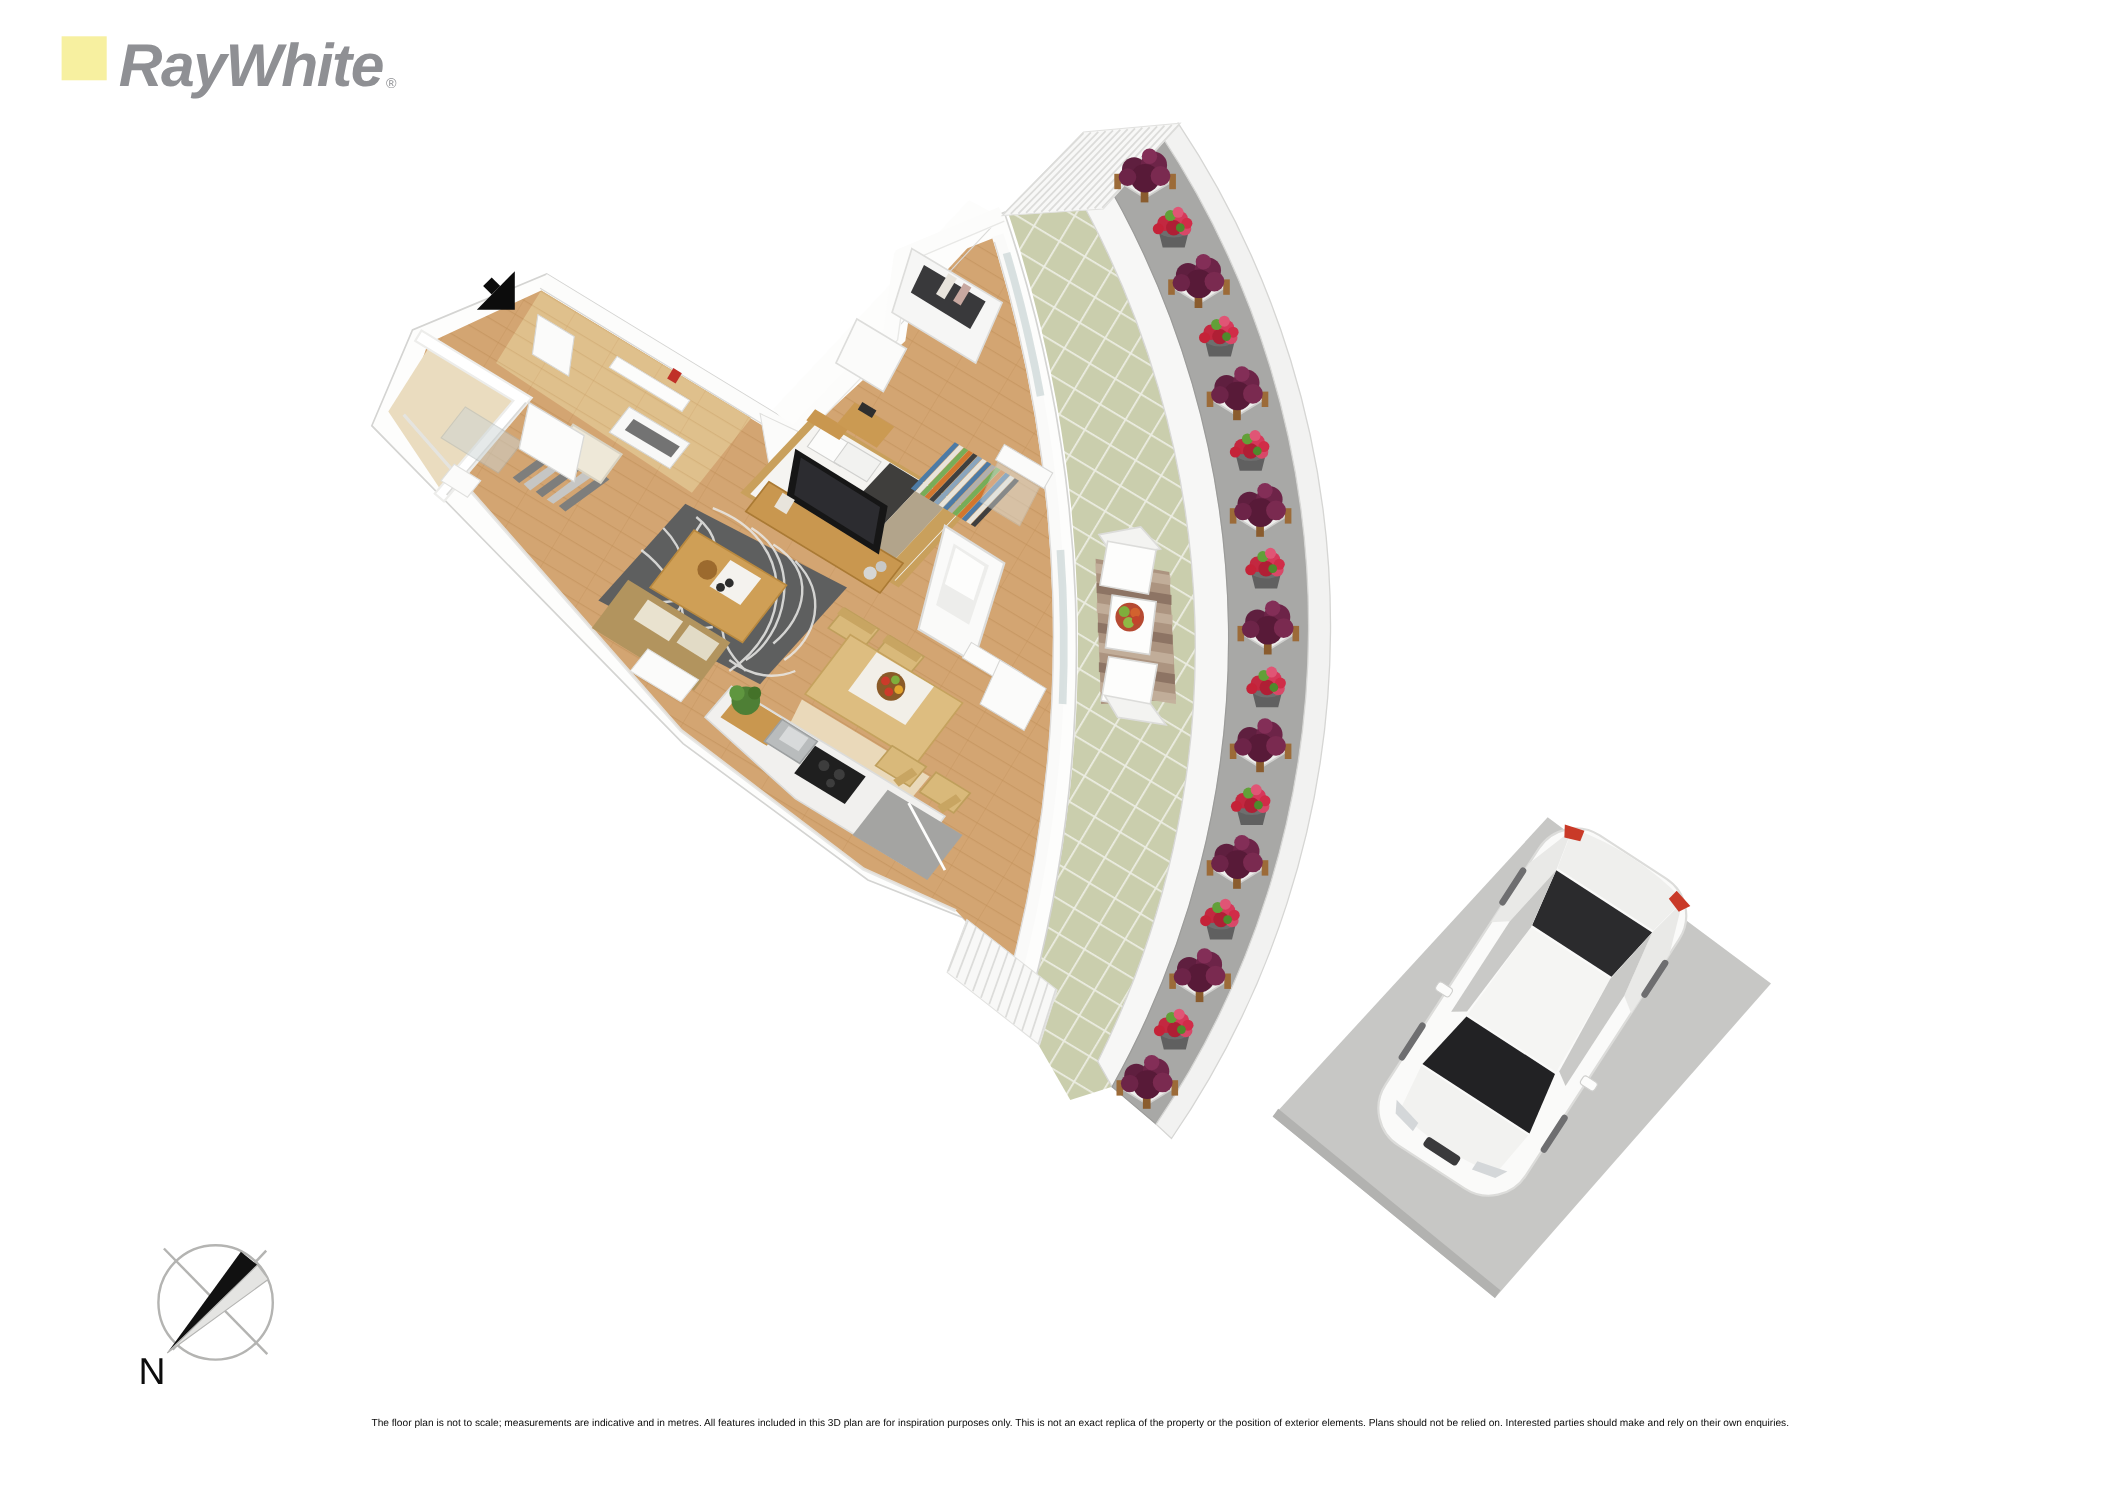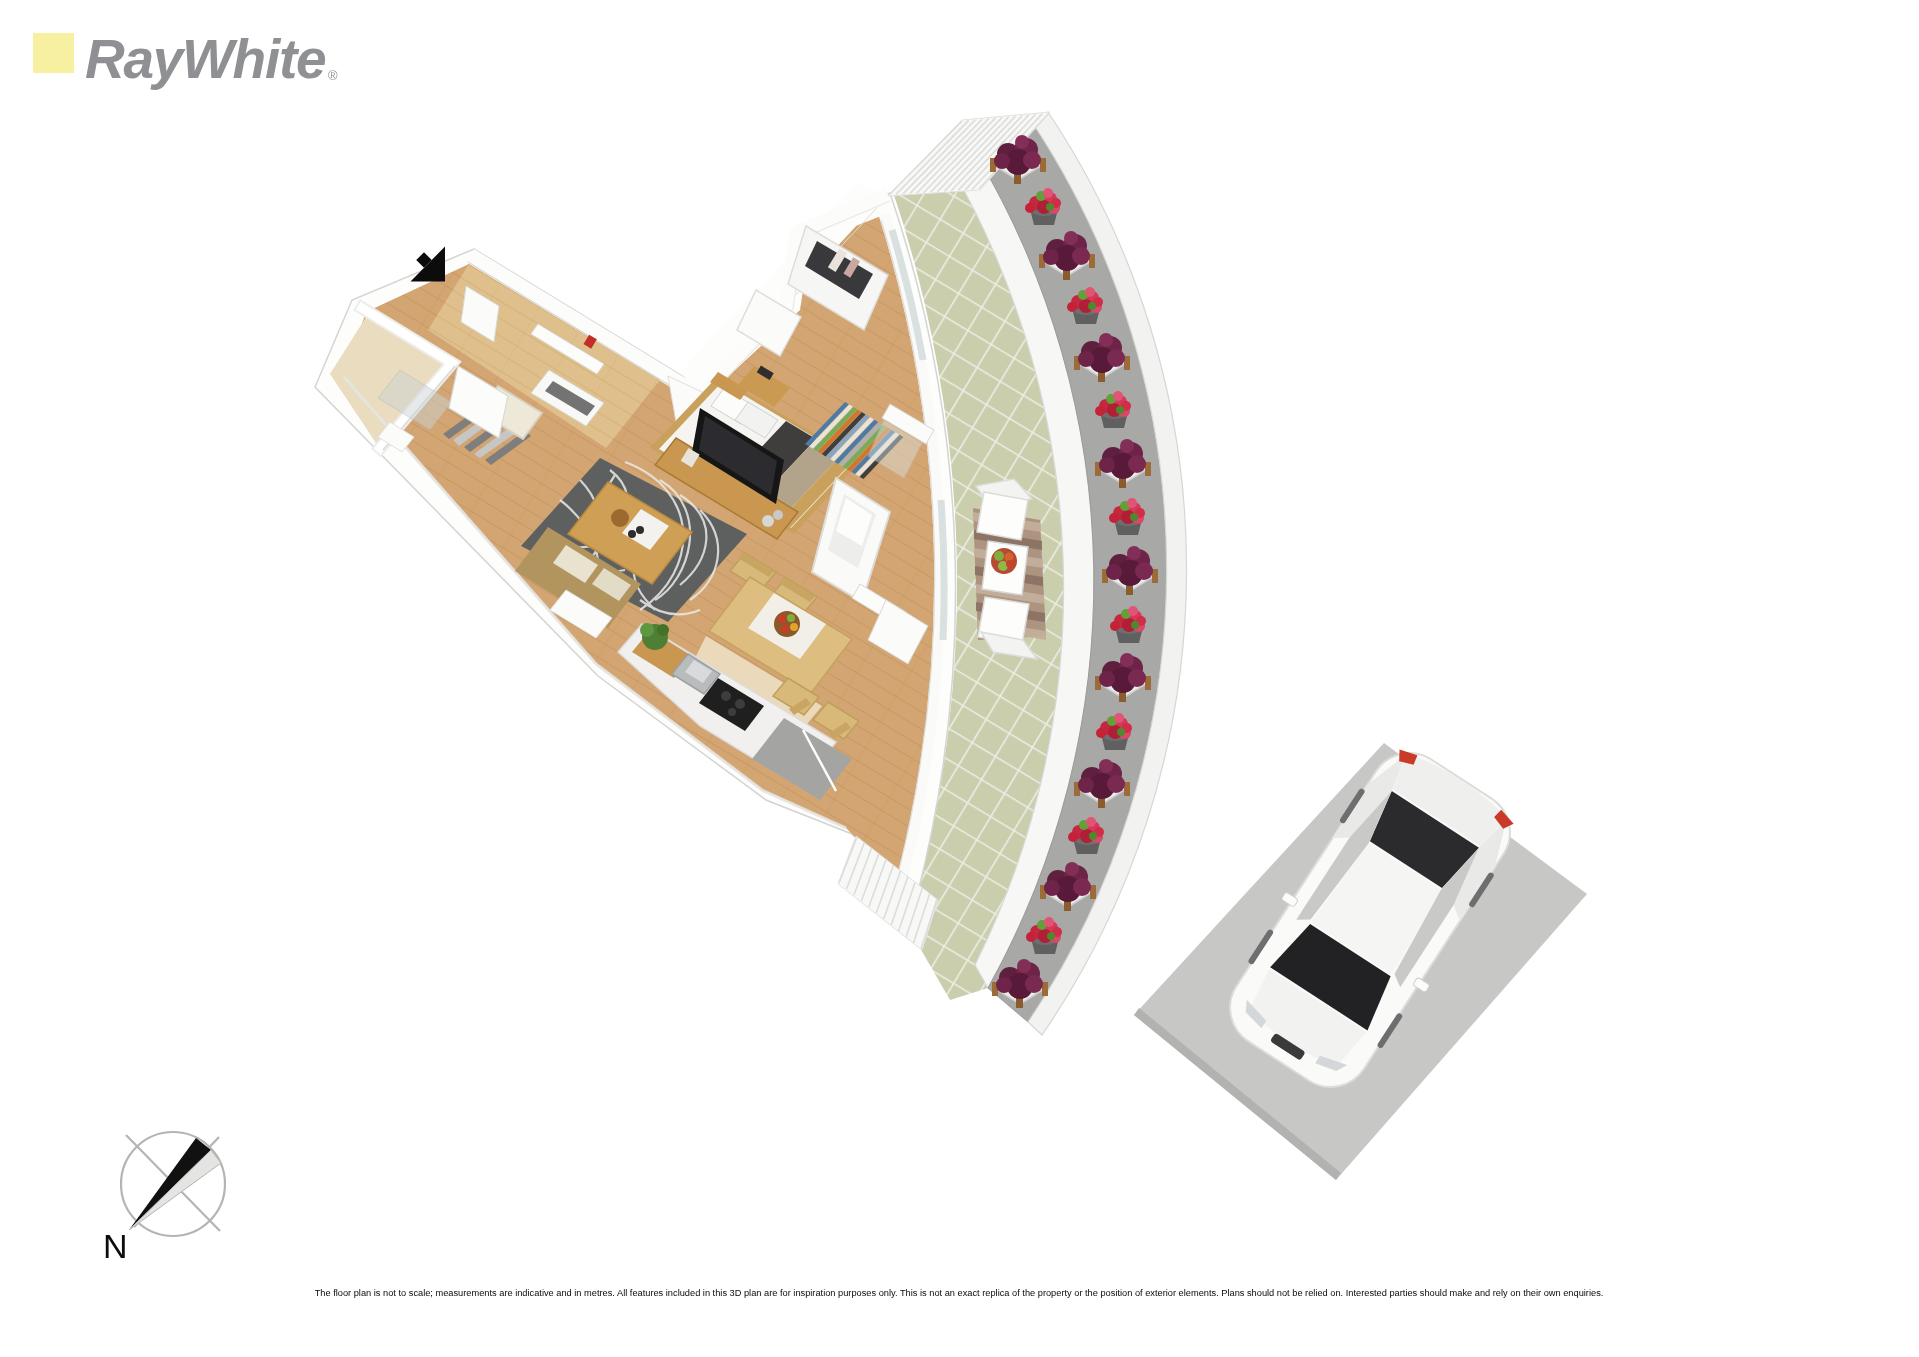--- a/index.html
+++ b/index.html
@@ -1,14 +1,14 @@
 <!DOCTYPE html>
 <html><head><meta charset="utf-8"><style>
 html,body{margin:0;padding:0;background:#fff;}
-.page{position:relative;width:1765px;height:1357px;overflow:hidden;background:#fff;font-family:"Liberation Sans", sans-serif;}
+.page{position:relative;width:1765px;height:1357px;overflow:hidden;background:#fff;font-family:"Liberation Sans", sans-serif;padding-left:23px;}
 </style></head><body>
 <div class="page">
 <svg width="1919" height="1357" viewBox="0 0 1919 1357">
 <defs>
 <pattern id="tg" width="27" height="27" patternUnits="userSpaceOnUse" patternTransform="rotate(31)">
           <rect width="27" height="27" fill="#cacead"></rect>
           <path d="M0 0.5H27M0.5 0V27" stroke="#f2f3ec" stroke-width="2.2" opacity="0.85"></path>
         </pattern>
 <pattern id="wd" width="46" height="15" patternUnits="userSpaceOnUse" patternTransform="rotate(31)">
           <rect width="46" height="15" fill="#d3a572"></rect>

